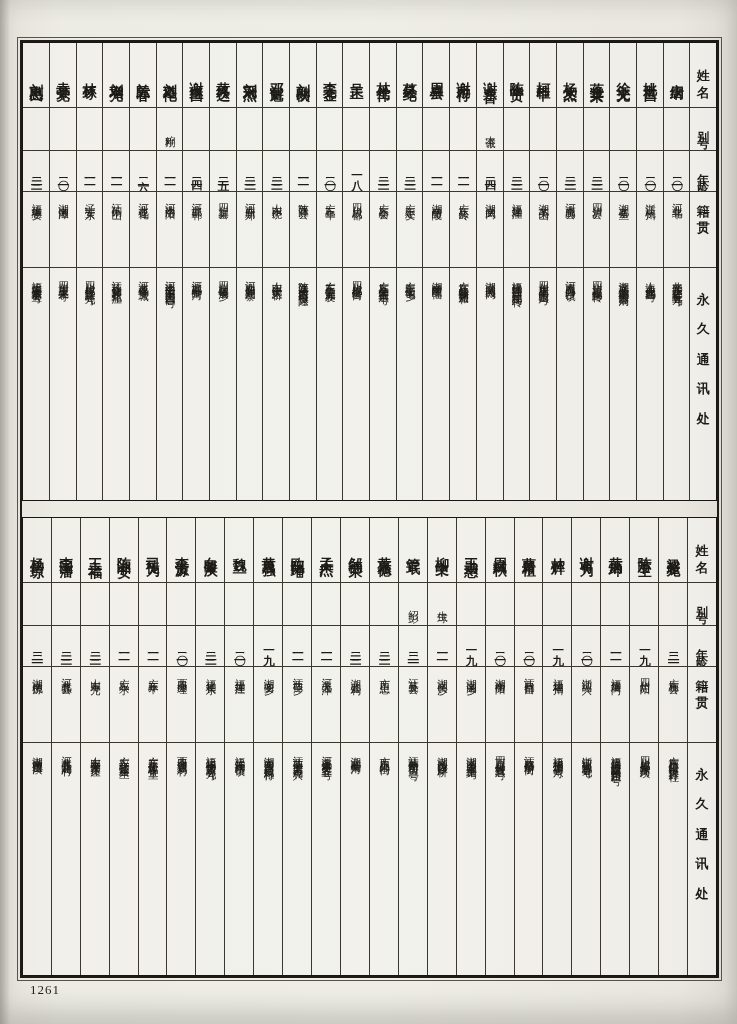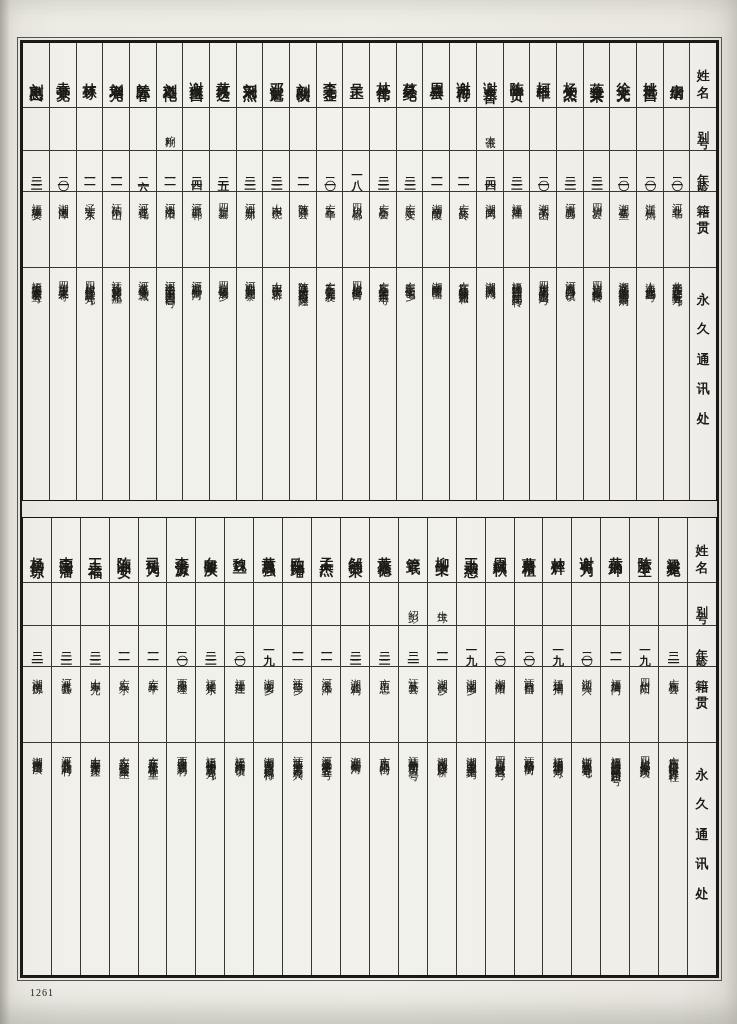--- a/index.html
+++ b/index.html
@@ -52,21 +52,21 @@
   .age{font-size:11.5px;font-weight:600;letter-spacing:3px;}
   .native{font-size:10.5px;letter-spacing:2px;}
   .address{font-size:10.5px;letter-spacing:1.5px;}
   .header-col .cell{background:rgba(255,255,255,.2);}
   .hdr{font-weight:700;}
   .hdr2{font-size:13px;letter-spacing:16px;}
   .hdr2s{font-size:12px;letter-spacing:8px;}
   .hdr5{font-size:13px;letter-spacing:30px;padding-top:8px;}
   .page-number{
     position:absolute;left:30px;bottom:26px;
-    font-size:10px;color:#24221d;letter-spacing:1px;
+    font-size:13px;color:#24221d;letter-spacing:1px;
   }
 </style>
 </head>
 <body>
 
 <div class="page">
   <div class="frame">
 
     <div class="rtable">
       <div class="col header-col">

